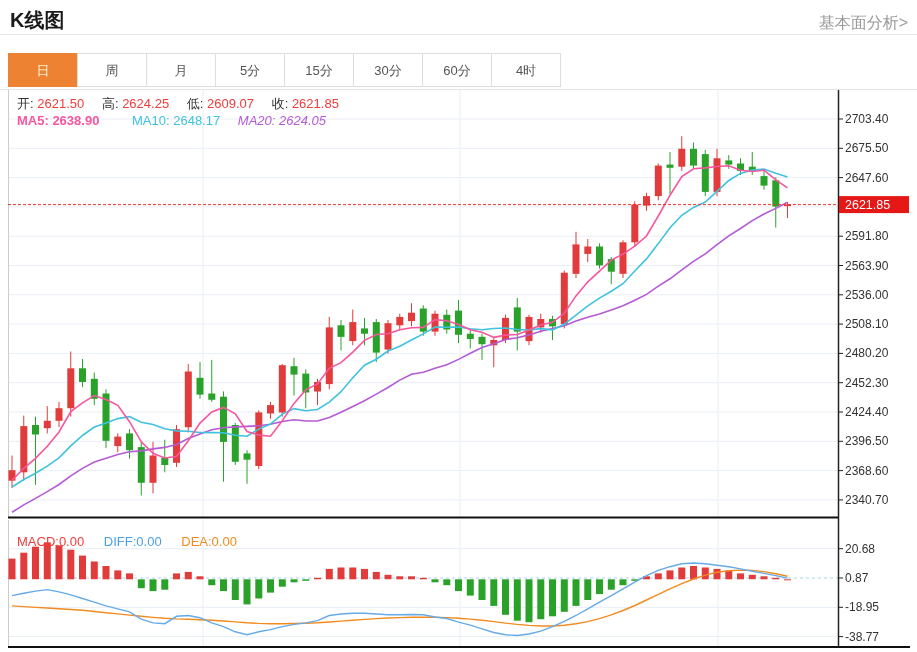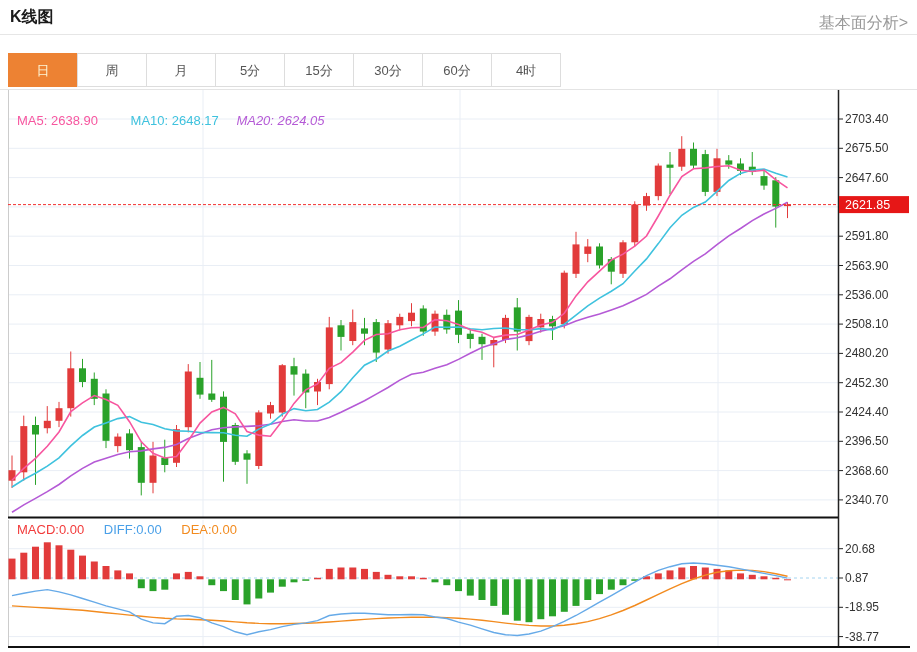--- a/index.html
+++ b/index.html
@@ -1,36 +1,36 @@
 <!DOCTYPE html>
 <html><head>
 <meta charset="utf-8">
 <style>
   html,body{margin:0;padding:0;background:#fff;}
   body{width:917px;height:652px;font-family:"Liberation Sans",sans-serif;position:relative;overflow:hidden;}
   .page{position:relative;width:917px;height:652px;background:#fff;}
-  .title{position:absolute;left:10px;top:7px;font-size:16px;font-weight:bold;color:#1a1a1a;}
+  .title{position:absolute;left:10px;top:7px;font-size:20px;font-weight:bold;color:#1a1a1a;}
   .fa-link{position:absolute;right:9px;top:13px;font-size:16px;color:#999;text-decoration:none;cursor:pointer;}
   .divider{position:absolute;left:0;top:34px;width:917px;height:0;border-top:1px solid #e6e6e6;}
   .tabbar{position:absolute;left:8px;top:53px;display:flex;}
   .tab{width:70px;height:34px;line-height:34px;text-align:center;font-size:13px;color:#555;background:#fff;border:1px solid #ddd;margin-left:-1px;cursor:pointer;box-sizing:border-box;}
   .tab:first-child{margin-left:0;}
   .tab.active{background:#ed8233;border-color:#ed8233;color:#fdf6d8;}
   .chart-top-border{position:absolute;left:0;top:89px;width:917px;height:0;border-top:1px solid #e4e4e4;}
   svg{position:absolute;left:0;display:block;}
   #main-chart{top:90px;}
   #macd-chart{top:520px;}
   .legend{position:absolute;left:17px;font-size:13px;white-space:nowrap;z-index:3;}
   .legend-ohlc{top:95px;}
   .legend-ma{top:113px;}
-  .legend-macd{top:522px;}
+  .legend-macd{top:534px;}
   .legend .lbl{color:#333;}
   .legend .val{margin-right:14px;}
   .red{color:#f23b3b;}
-  .ma5c{color:#f7569f;margin-right:14px;}
+  .ma5c{color:#f7569f;margin-right:14px;font-weight:bold;}
   .ma10c{color:#3fc2de;margin-right:14px;margin-left:15px;}
   .ma20c{color:#b55ad6;font-style:italic;}
   .macdc{color:#f23b3b;margin-right:16px;}
   .diffc{color:#4aa0e8;margin-right:16px;}
   .deac{color:#f28b1f;}
 </style>
 </head>
 <body>
 
 <div class="page">
@@ -335,20 +335,30 @@
         <text x="845" y="32.7" font-size="12" fill="#333">20.68</text>
         <line x1="838" x2="843" y1="58.0" y2="58.0" stroke="#222222" stroke-width="1"></line>
         <text x="845" y="62.0" font-size="12" fill="#333">0.87</text>
         <line x1="838" x2="843" y1="87.3" y2="87.3" stroke="#222222" stroke-width="1"></line>
         <text x="845" y="91.3" font-size="12" fill="#333">-18.95</text>
         <line x1="838" x2="843" y1="116.6" y2="116.6" stroke="#222222" stroke-width="1"></line>
         <text x="845" y="120.6" font-size="12" fill="#333">-38.77</text>
       </g>
     </svg>
 
+  <div class="legend legend-ohlc">
+    <span class="lbl">开:</span>
+    <span class="val red">2621.50</span>
+    <span class="lbl">高:</span>
+    <span class="val red">2624.25</span>
+    <span class="lbl">低:</span>
+    <span class="val red">2609.07</span>
+    <span class="lbl">收:</span>
+    <span class="val red">2621.85</span>
+  </div>
   <div class="legend legend-ma">
     <span class="ma5c">MA5: 2638.90</span>
     <span class="ma10c">MA10: 2648.17</span>
     <span class="ma20c">MA20: 2624.05</span>
   </div>
   <div class="legend legend-macd">
     <span class="macdc">MACD:0.00</span>
     <span class="diffc">DIFF:0.00</span>
     <span class="deac">DEA:0.00</span>
   </div>

